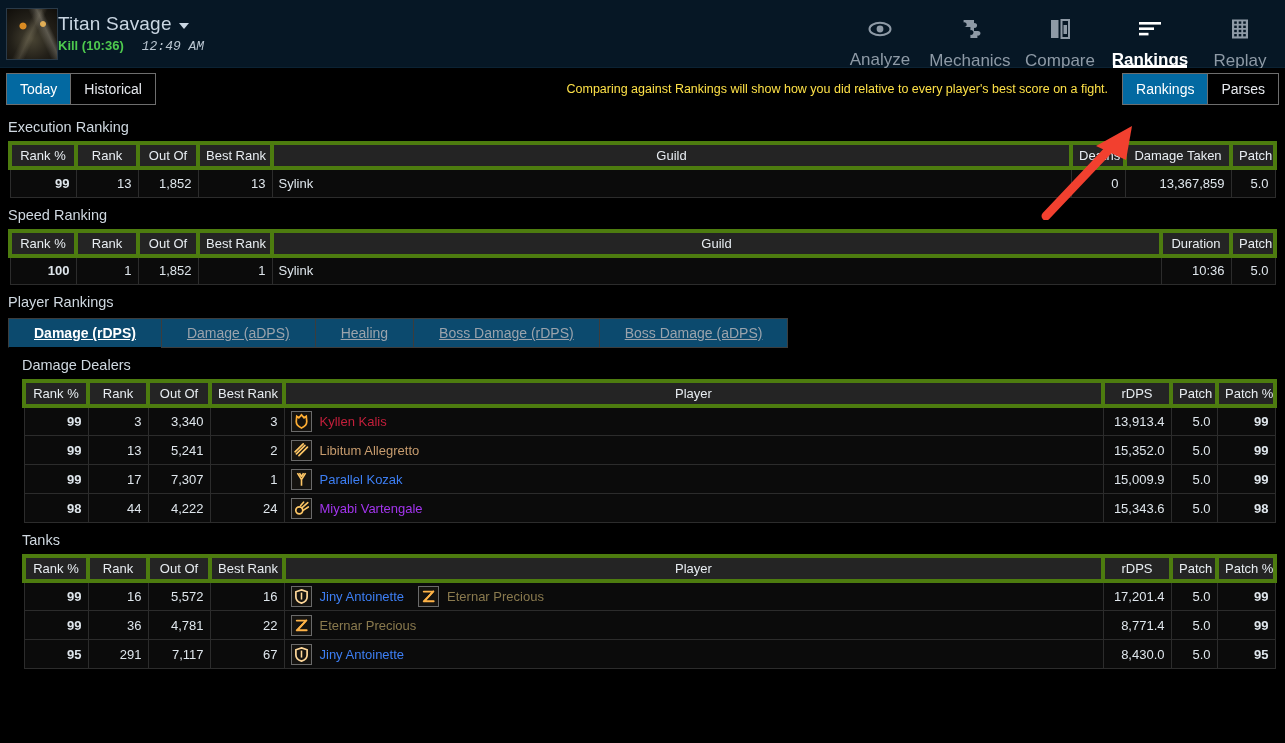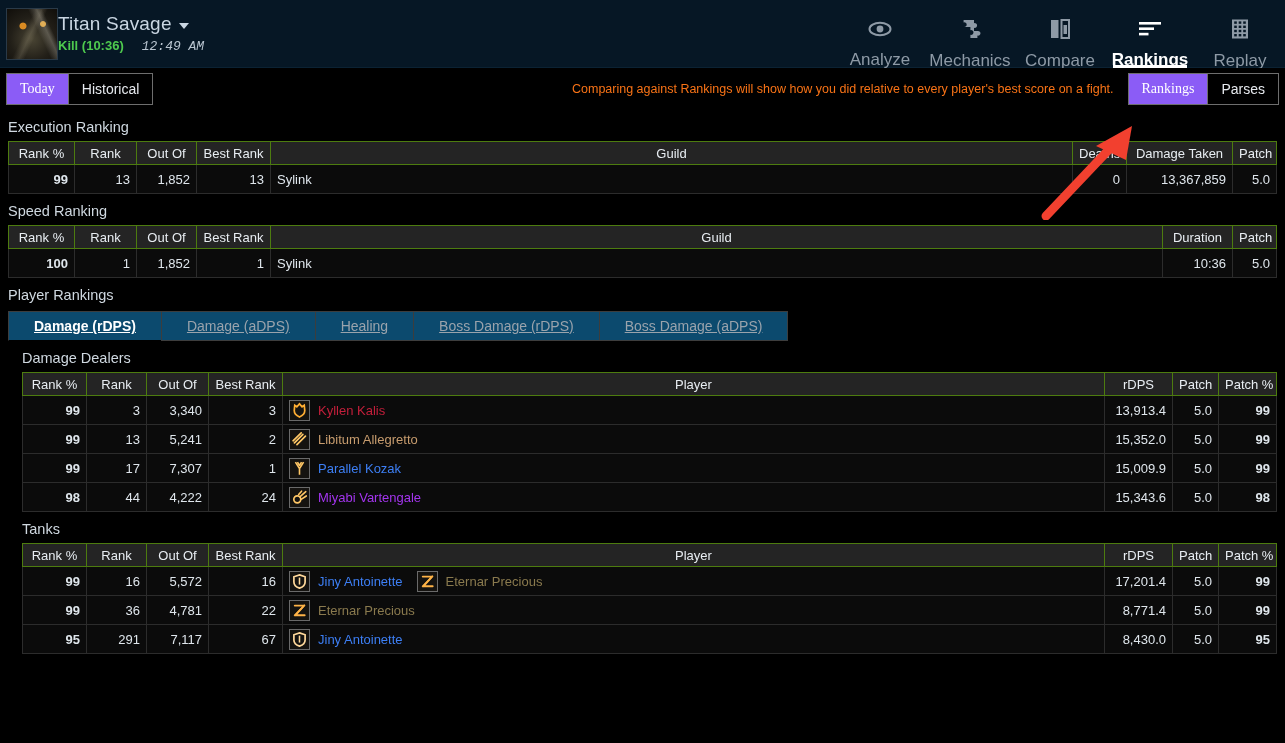--- a/index.html
+++ b/index.html
@@ -116,25 +116,25 @@
     display: flex; align-items: center;
     font-size: 14px;
     color: #e6e9ee;
     background: #000;
     border: 1px solid #6e6e6e;
     border-right: none;
     cursor: pointer;
     white-space: nowrap;
   }
   .tgl-btn:last-child { border-right: 1px solid #6e6e6e; }
-  .tgl-btn.selected { background: #8b5cf6; color: #ffffff; font-family: Liberation Serif, serif; }
+  .tgl-btn.selected { background: #0369a1; color: #ffffff; }
   #compare-note {
     margin-left: auto;
     font-size: 12.5px;
-    color: #f97316;
+    color: #fde047;
     padding-right: 14px;
     white-space: nowrap;
   }
   #right-group { margin-right: 0px; }
 
   
   #arrow-anno {
     position: absolute;
     left: 1040px; top: 52px;
     width: 140px; height: 100px;
@@ -154,21 +154,21 @@
   table.rk {
     width: 100%;
     border-collapse: collapse;
     font-size: 13px;
     table-layout: fixed;
   }
   table.rk th {
     background: #242424;
     color: #e8edf2;
     font-weight: normal;
-    border: 1px solid #4d7c0f;
+    border: 4px solid #4d7c0f;
     padding: 3px 6px;
     text-align: center;
     height: 23px;
     white-space: nowrap;
   }
   table.rk td {
     background: #0b0b0b;
     border: 1px solid #2c2c2c;
     padding: 3px 6px;
     height: 29px;

